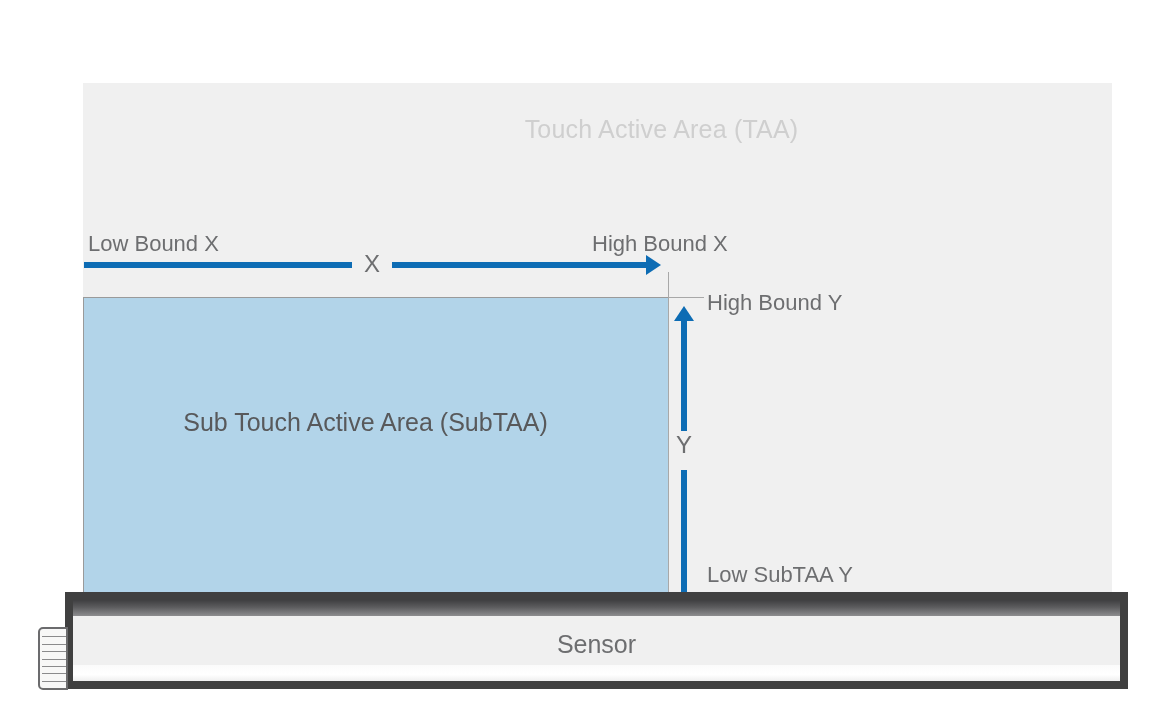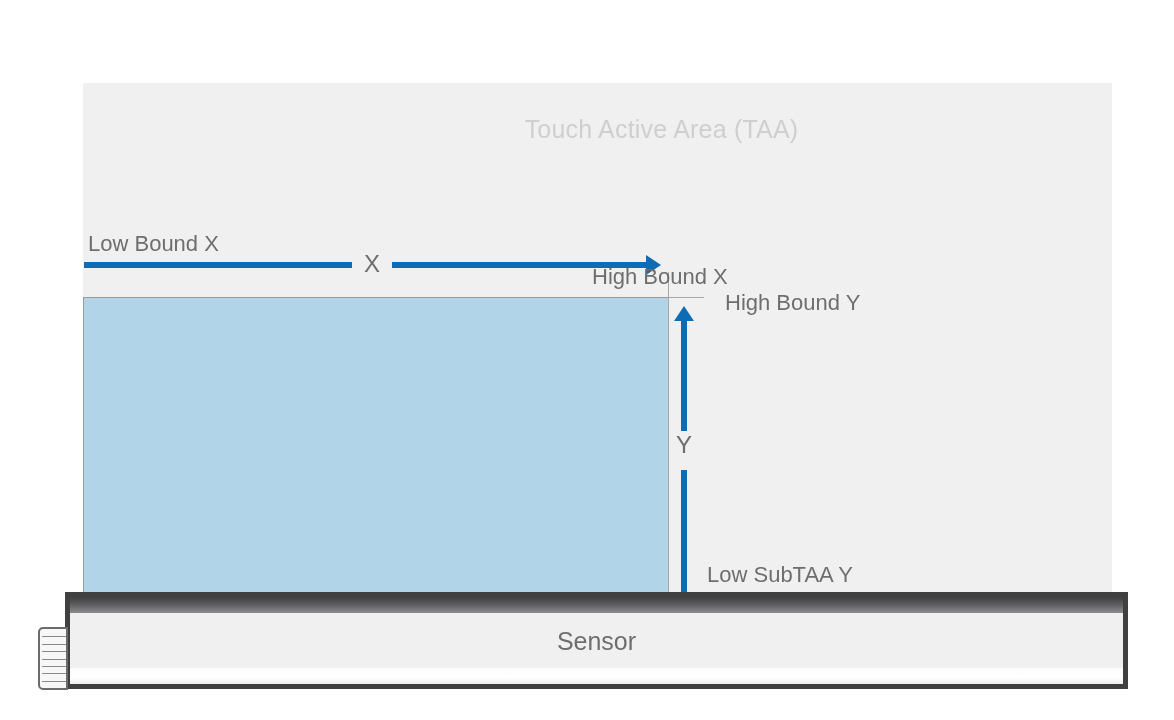--- a/index.html
+++ b/index.html
@@ -165,33 +165,33 @@
   }
 
   
   .bound-label {
     position: absolute;
     font-size: 22px;
     color: #6d6e70;
     white-space: nowrap;
   }
   #label-low-bound-x  { left: 88px;  top: 231px; }
-  #label-high-bound-x { left: 592px; top: 231px; margin-top: 33px; }
-  #label-high-bound-y { left: 725px; top: 290px; text-align: right; }
+  #label-high-bound-x { left: 592px; top: 231px; }
+  #label-high-bound-y { left: 707px; top: 290px; text-align: right; }
   #label-low-bound-y  { left: 707px; top: 562px; }
 
   
   #sensor-bar {
     position: absolute;
     left: 65px;
     top: 592px;
     width: 1063px;
     height: 97px;
     background: #f0f0f0;
-    border: 5px solid #404040;
+    border: 8px solid #404040;
     box-sizing: border-box;
   }
   #sensor-top-strip {
     position: absolute;
     left: 0;
     top: 0;
     right: 0;
     height: 16px;
     background: linear-gradient(to bottom, #3f3f41 0%, #5c5c5e 45%, #8d8d8f 100%);
   }
@@ -245,20 +245,21 @@
 </style>
 </head>
 <body>
 
 <div id="stage">
 
   <div id="taa-box"></div>
   <div id="taa-title">Touch Active Area (TAA)</div>
 
   <div id="subtaa-box"></div>
+  <div id="subtaa-label">Sub Touch Active Area (SubTAA)</div>
 
   <div class="guide-v" id="guide-highx"></div>
   <div class="guide-v" id="guide-subtaa-right"></div>
   <div class="guide-h" id="guide-highy"></div>
 
   <div class="blue-bar" id="x-seg-left"></div>
   <div class="blue-bar" id="x-seg-right"></div>
   <div id="x-arrowhead"></div>
   <div id="x-label">X</div>
 

